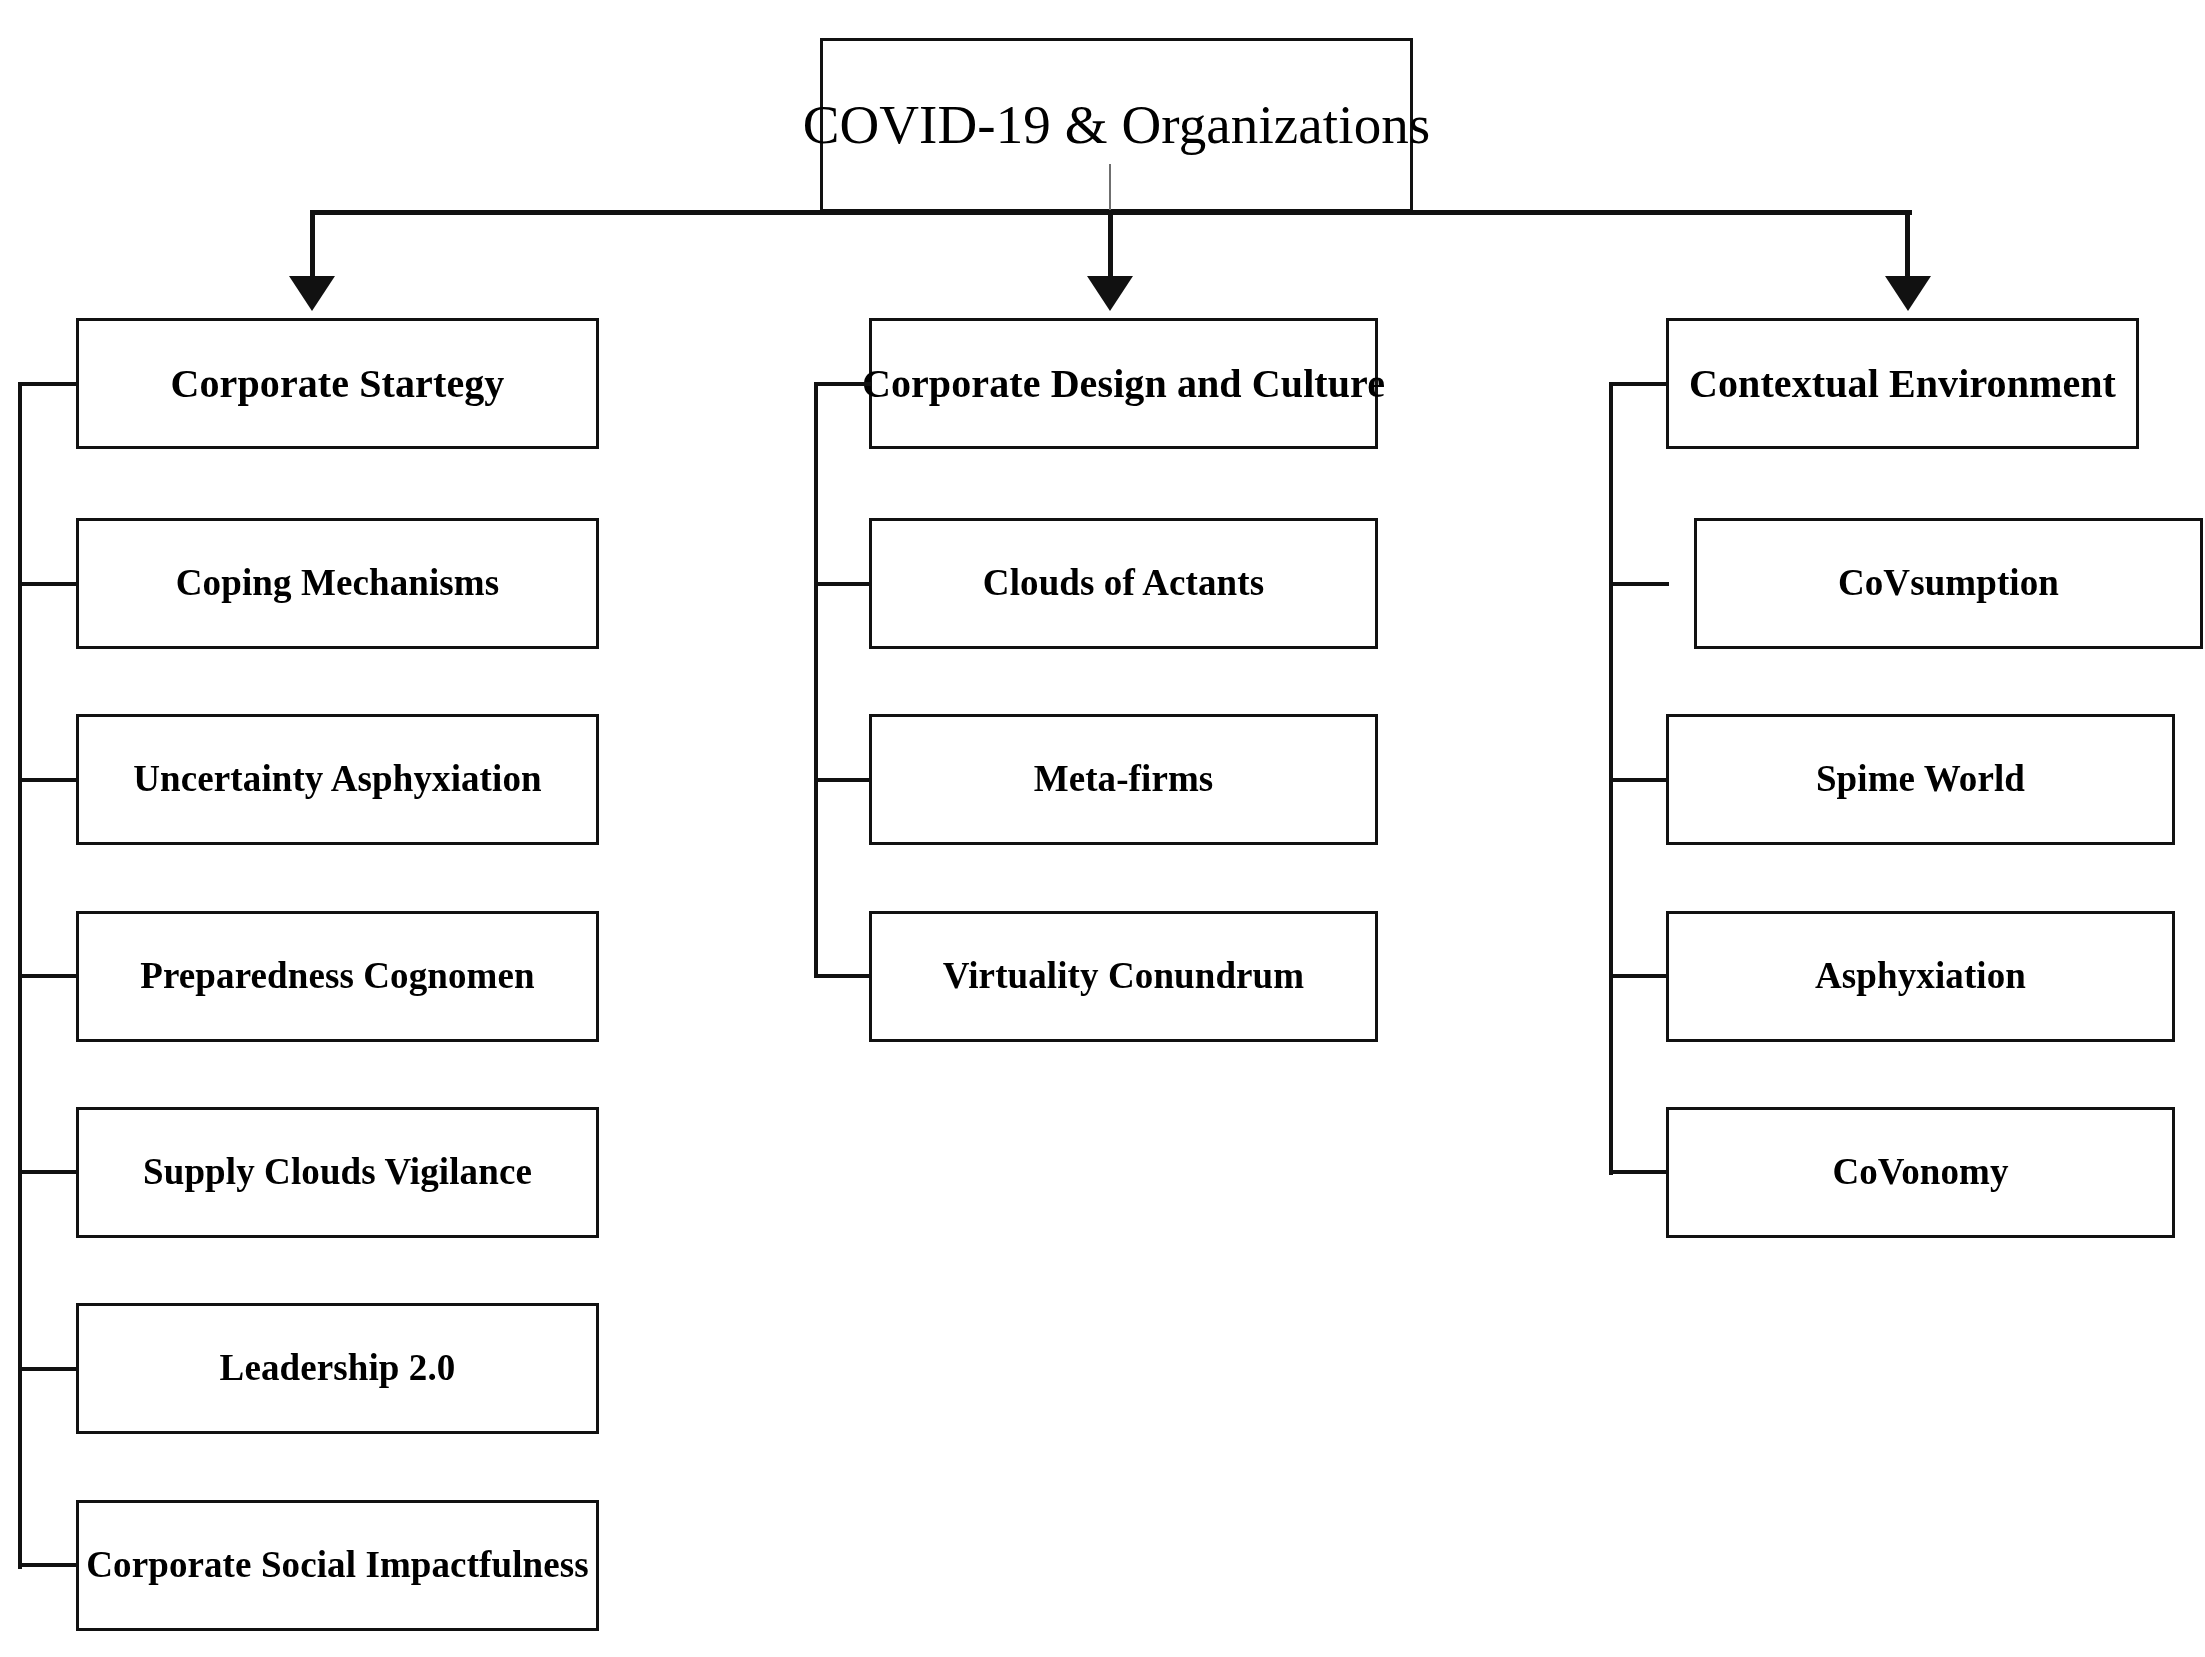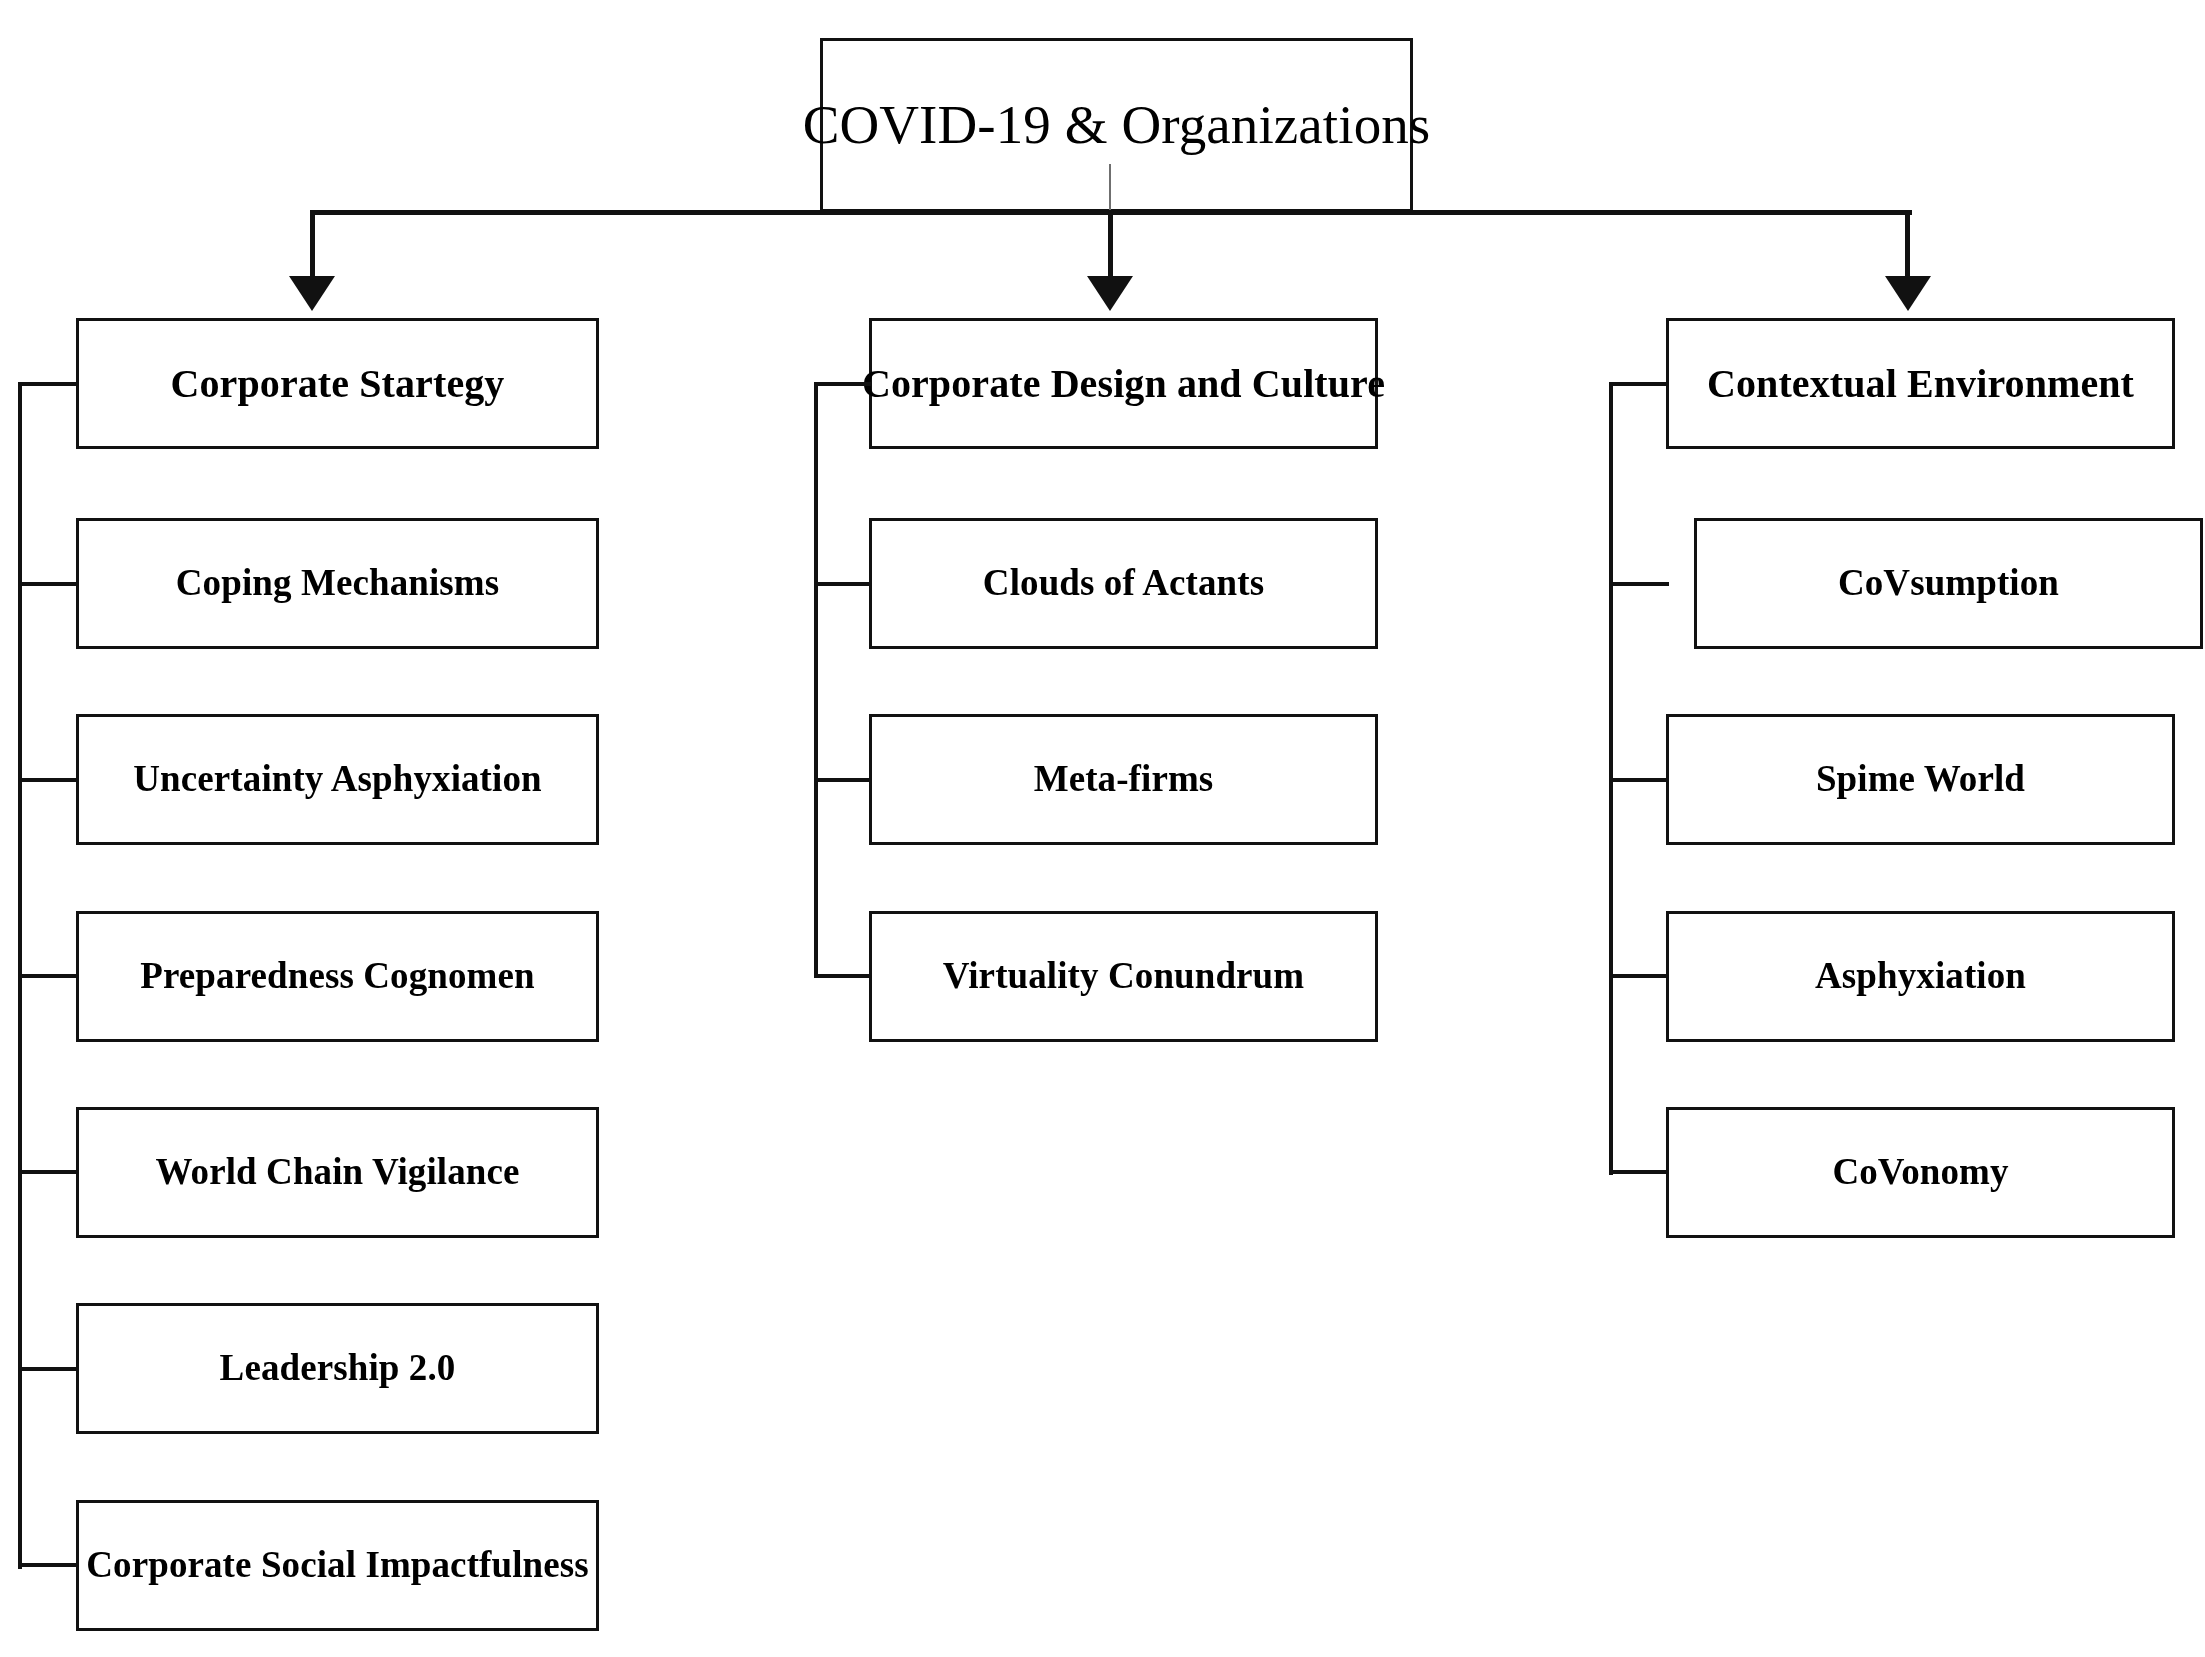--- a/index.html
+++ b/index.html
@@ -65,21 +65,21 @@
     <span>Uncertainty Asphyxiation</span>
   </div>
   <div class="stub" style="left:18px;top:778px;width:59px;height:4px;"></div>
 
   <div class="node leaf" style="left:76px;top:911px;width:523px;height:131px;">
     <span>Preparedness Cognomen</span>
   </div>
   <div class="stub" style="left:18px;top:974px;width:59px;height:4px;"></div>
 
   <div class="node leaf" style="left:76px;top:1107px;width:523px;height:131px;">
-    <span>World Chain Vigilance</span>
+    <span>Supply Clouds Vigilance</span>
   </div>
   <div class="stub" style="left:18px;top:1170px;width:59px;height:4px;"></div>
 
   <div class="node leaf" style="left:76px;top:1303px;width:523px;height:131px;">
     <span>Leadership 2.0</span>
   </div>
   <div class="stub" style="left:18px;top:1367px;width:59px;height:4px;"></div>
 
   <div class="node leaf" style="left:76px;top:1500px;width:523px;height:131px;">
     <span>Corporate Social Impactfulness</span>
@@ -103,21 +103,21 @@
   </div>
   <div class="stub" style="left:814px;top:778px;width:57px;height:4px;"></div>
 
   <div class="node leaf" style="left:869px;top:911px;width:509px;height:131px;">
     <span>Virtuality Conundrum</span>
   </div>
   <div class="stub" style="left:814px;top:974px;width:57px;height:4px;"></div>
 
   <div class="spine" style="left:1609px;top:384px;width:4px;height:791px;"></div>
 
-  <div class="node head" style="left:1666px;top:318px;width:509px;height:131px;">
+  <div class="node head" style="left:1666px;top:318px;width:473px;height:131px;">
     <span>Contextual Environment</span>
   </div>
   <div class="stub" style="left:1609px;top:382px;width:60px;height:4px;"></div>
 
   <div class="node leaf" style="left:1666px;top:518px;width:509px;height:131px;margin-left:28px;">
     <span>CoVsumption</span>
   </div>
   <div class="stub" style="left:1609px;top:582px;width:60px;height:4px;"></div>
 
   <div class="node leaf" style="left:1666px;top:714px;width:509px;height:131px;">

